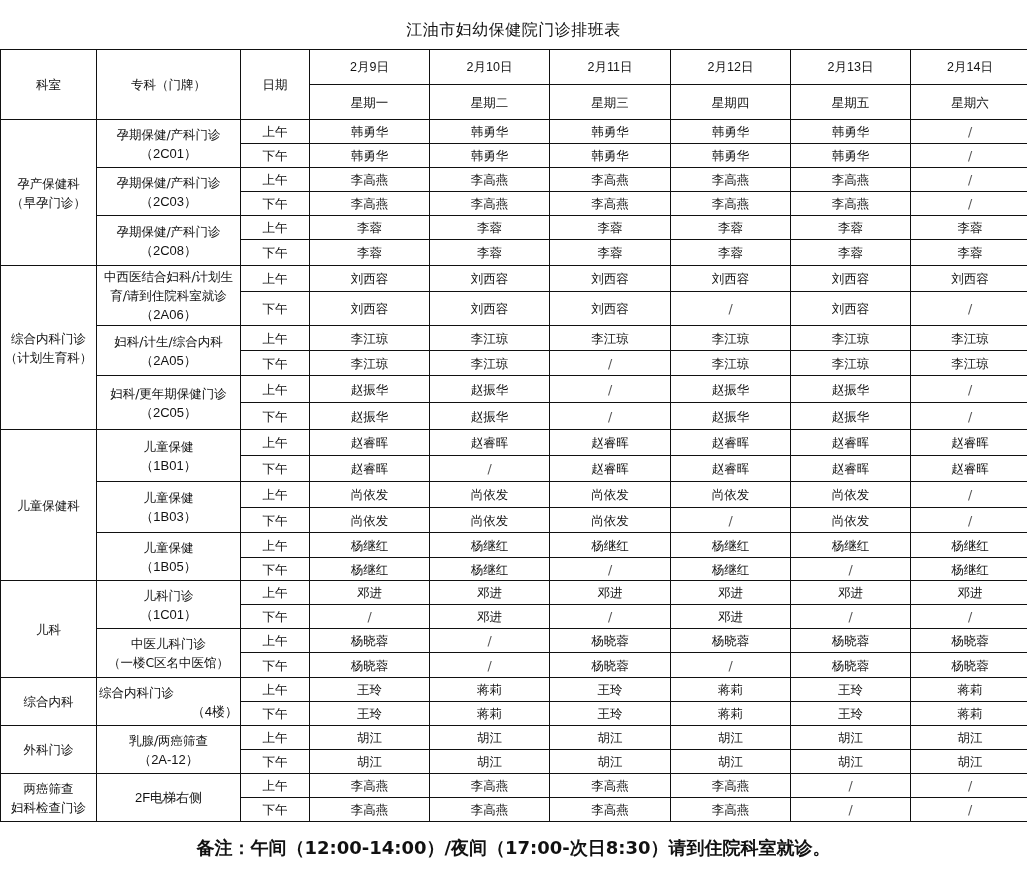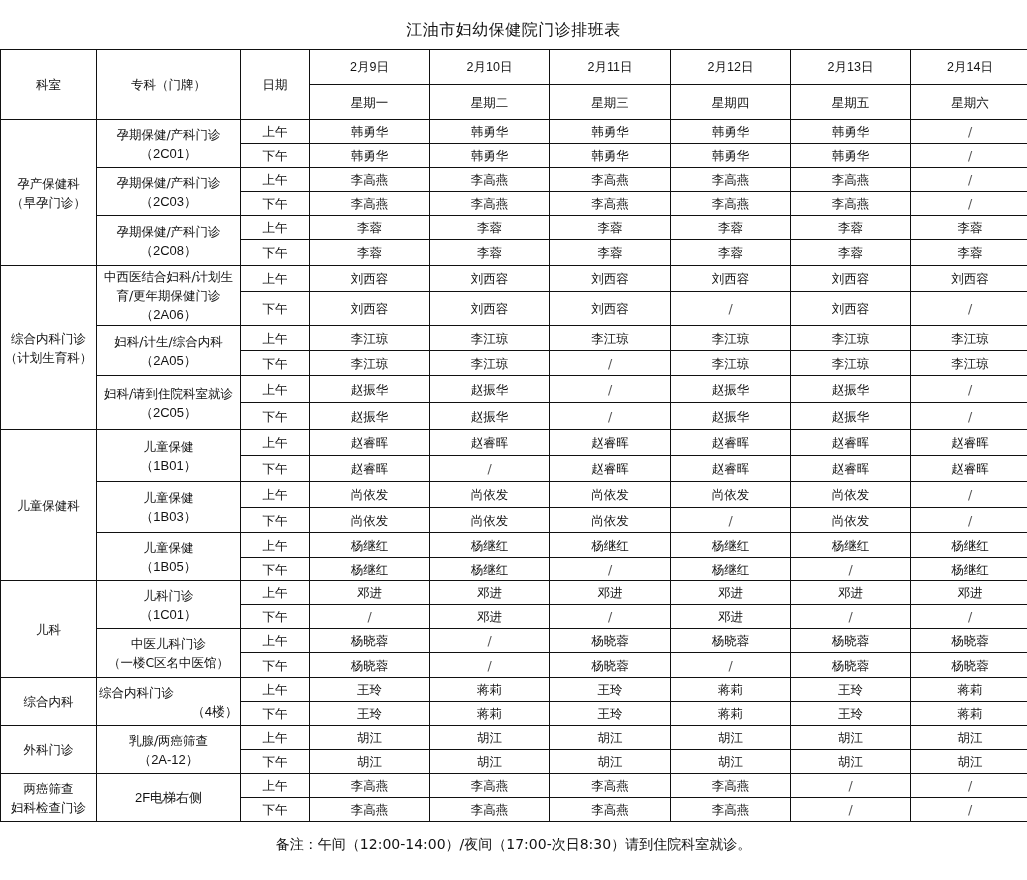--- a/index.html
+++ b/index.html
@@ -8,21 +8,21 @@
   .title { position: absolute; left: 0; top: 20px; width: 1027px; text-align: center;
            font-size: 16px; letter-spacing: 0.5px; }
   table.sched { position: absolute; left: 0; top: 49px; border-collapse: collapse;
                 table-layout: fixed; width: 1029px; }
   table.sched td { border: 1.5px solid #111; text-align: center; vertical-align: middle;
                    font-size: 12.5px; padding: 0 2px; line-height: 19px; overflow: hidden; }
   table.sched tr.h1 td { height: 34px; }
   table.sched tr.h2 td { height: 34px; }
   .num { font-family: Liberation Sans, sans-serif; font-size: 13px; }
   .slash { color: #555; font-size: 11px; }
-  .note { position: absolute; left: 0; top: 836px; width: 1027px; text-align: center; font-size: 14px; }
+  .note { position: absolute; left: 0; top: 836px; width: 1027px; text-align: center; font-size: 18px; font-weight: bold; }
 </style>
 </head>
 <body>
 
 <div class="title">江油市妇幼保健院门诊排班表</div>
 
 <table class="sched">
   <colgroup>
     <col style="width:96px">
       <col style="width:144px">
@@ -124,21 +124,21 @@
         <td>李蓉</td>
         <td>李蓉</td>
       </tr>
       <tr style="height: 26px;">
         <td rowspan="6">
           <div>综合内科门诊</div>
           <div>（计划生育科）</div>
         </td>
         <td rowspan="2">
           <div>中西医结合妇科/计划生</div>
-          <div>育/更年期保健门诊</div>
+          <div>育/请到住院科室就诊</div>
           <div class="num">（2A06）</div>
         </td>
         <td>上午</td>
         <td>刘西容</td>
         <td>刘西容</td>
         <td>刘西容</td>
         <td>刘西容</td>
         <td>刘西容</td>
         <td>刘西容</td>
       </tr>
@@ -168,21 +168,21 @@
         <td>下午</td>
         <td>李江琼</td>
         <td>李江琼</td>
         <td class="slash">/</td>
         <td>李江琼</td>
         <td>李江琼</td>
         <td>李江琼</td>
       </tr>
       <tr style="height: 27px;">
         <td rowspan="2">
-          <div>妇科/请到住院科室就诊</div>
+          <div>妇科/更年期保健门诊</div>
           <div class="num">（2C05）</div>
         </td>
         <td>上午</td>
         <td>赵振华</td>
         <td>赵振华</td>
         <td class="slash">/</td>
         <td>赵振华</td>
         <td>赵振华</td>
         <td class="slash">/</td>
       </tr>

